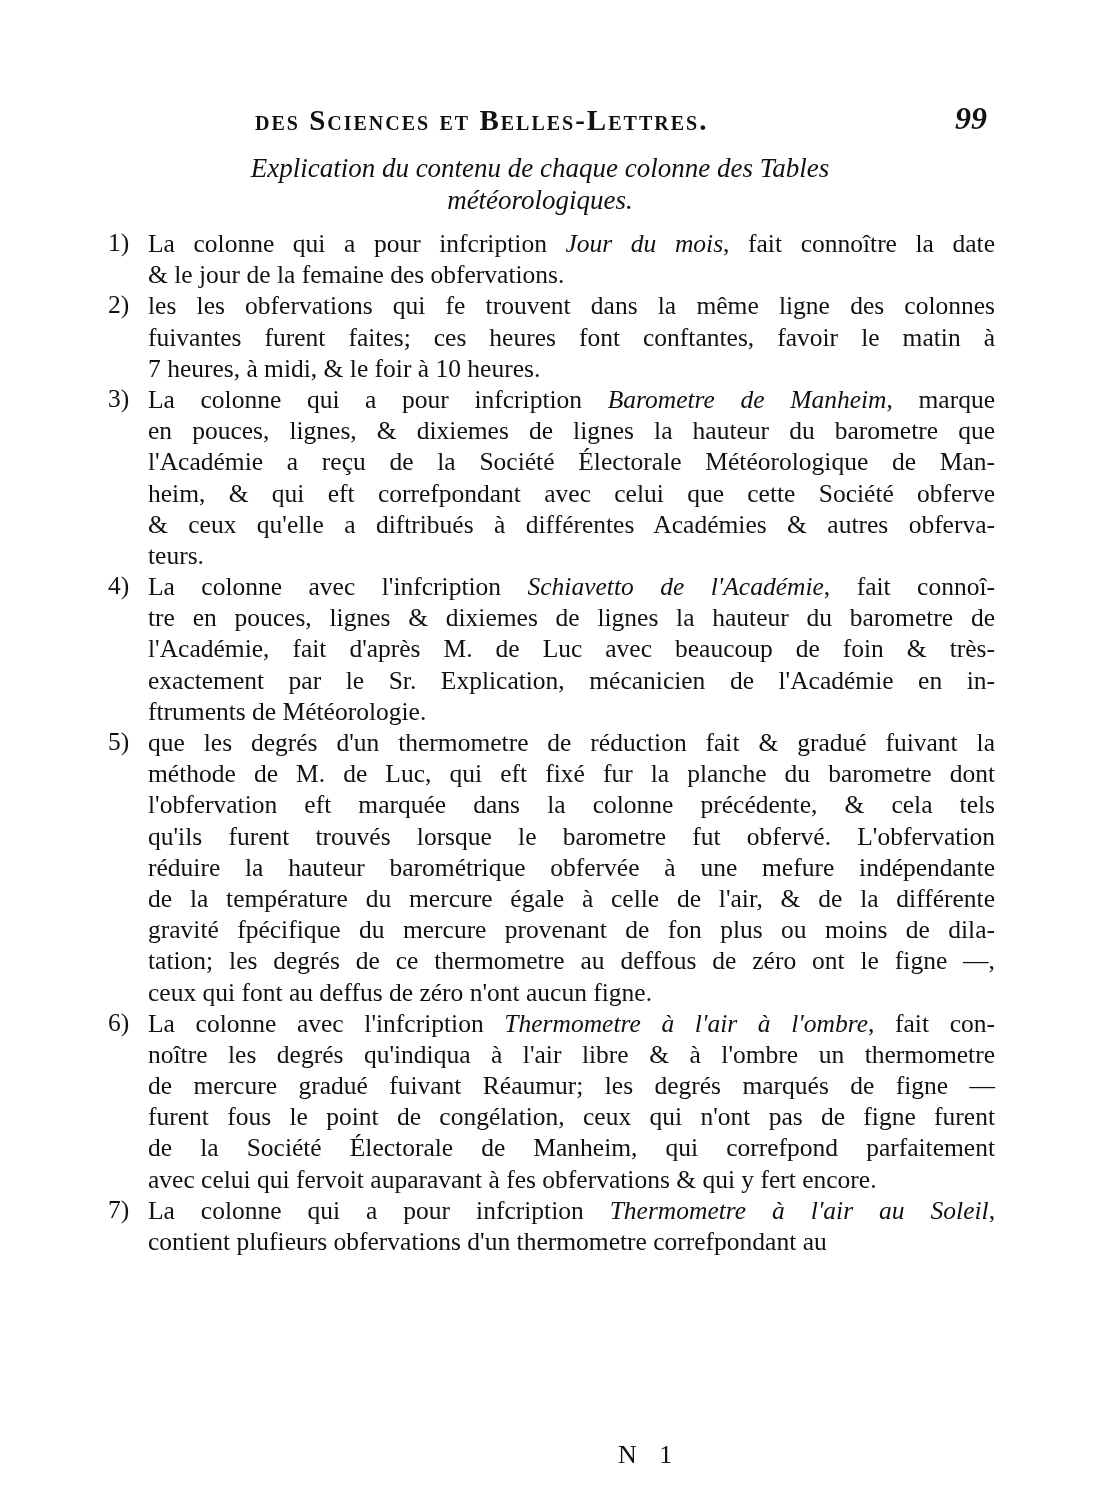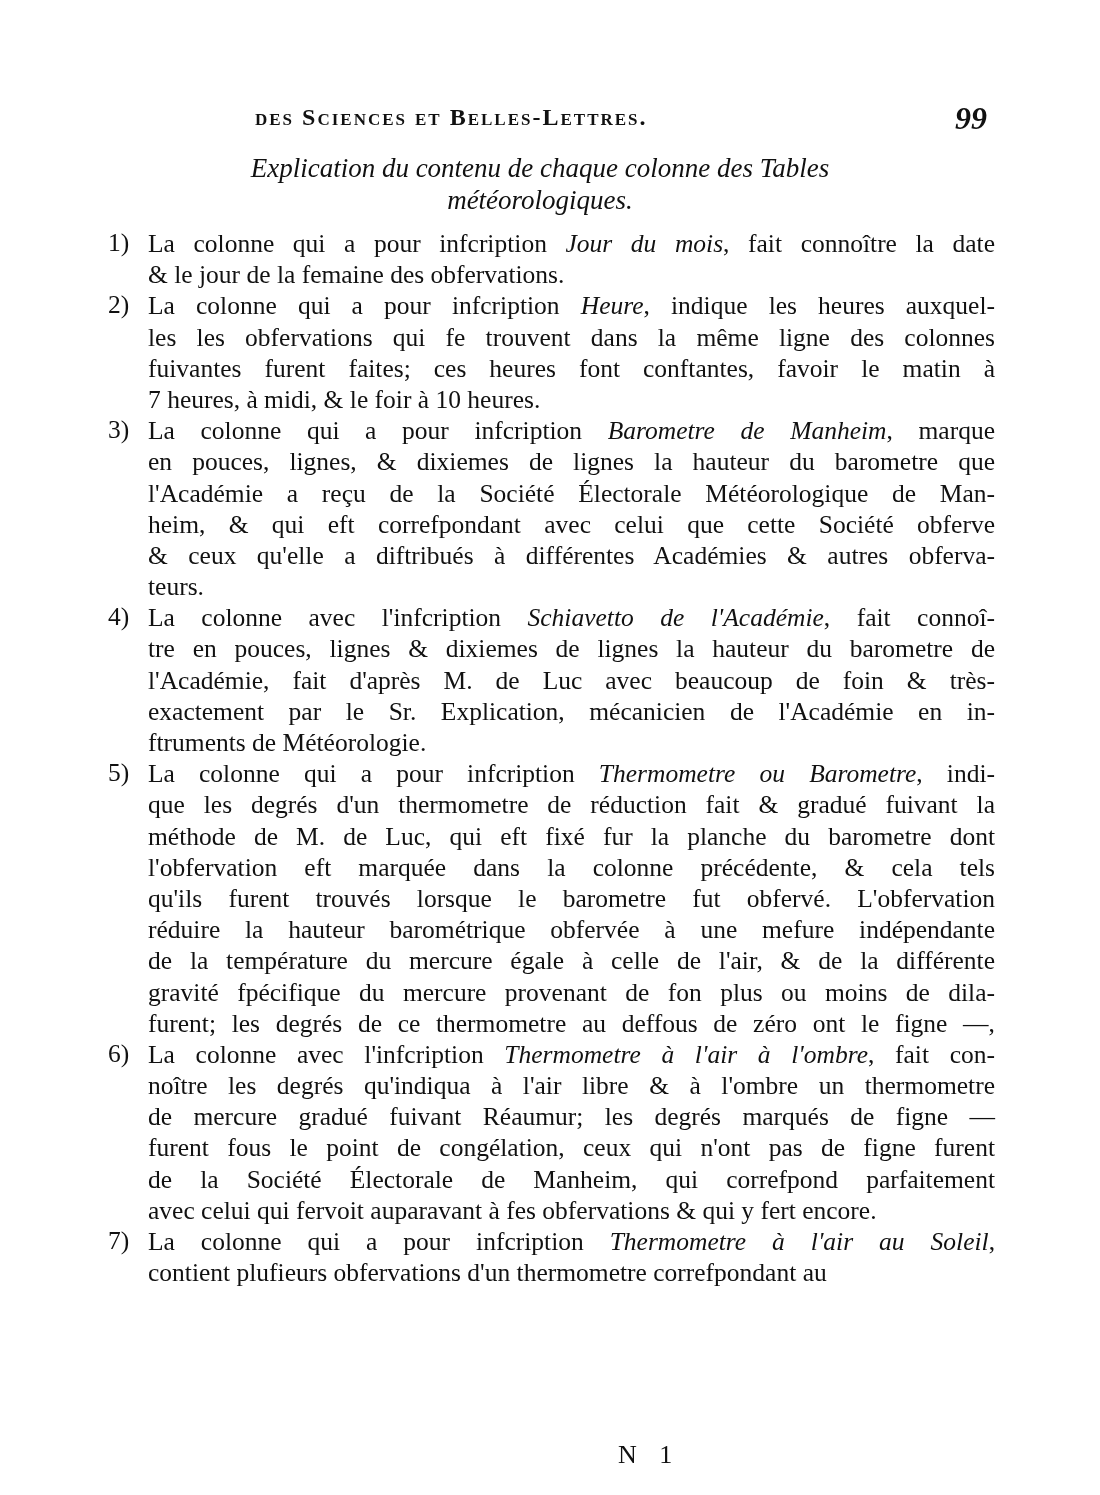--- a/index.html
+++ b/index.html
@@ -19,21 +19,21 @@
       position: absolute;
       left: 0; top: 0;
       width: 1100px;
       height: 1495px;
     }
     .running-head {
       position: absolute;
       top: 104px;
       left: 255px;
       width: 580px;
-      font-size: 24px;
+      font-size: 29px;
       font-weight: bold;
       letter-spacing: 2px;
       font-variant: small-caps;
       white-space: nowrap;
     }
     .page-number {
       position: absolute;
       top: 100px;
       left: 955px;
       font-size: 32px;
@@ -103,21 +103,20 @@
   </div>
 
   <div class="body-text" id="body-text">
       <div class="item">
         <span class="item-number">1)</span>
         <span class="line" style="white-space: normal;"><span style="white-space: normal;">La colonne qui a pour infcription </span><em style="white-space: normal;">Jour du mois</em><span style="white-space: normal;">, fait connoître la date</span></span>
         <span class="line last"><span>&amp; le jour de la femaine des obfervations.</span></span>
       </div>
       <div class="item">
         <span class="item-number">2)</span>
-        <span class="line" style="white-space: normal;"><span style="white-space: normal;">La colonne qui a pour infcription </span><em style="white-space: normal;">Heure</em><span style="white-space: normal;">, indique les heures auxquel-</span></span>
         <span class="line" style="white-space: normal;"><span style="white-space: normal;">les les obfervations qui fe trouvent dans la même ligne des colonnes</span></span>
         <span class="line" style="white-space: normal;"><span style="white-space: normal;">fuivantes furent faites; ces heures font conftantes, favoir le matin à</span></span>
         <span class="line last"><span>7 heures, à midi, &amp; le foir à 10 heures.</span></span>
       </div>
       <div class="item">
         <span class="item-number">3)</span>
         <span class="line" style="white-space: normal;"><span style="white-space: normal;">La colonne qui a pour infcription </span><em style="white-space: normal;">Barometre de Manheim</em><span style="white-space: normal;">, marque</span></span>
         <span class="line" style="white-space: normal;"><span style="white-space: normal;">en pouces, lignes, &amp; dixiemes de lignes la hauteur du barometre que</span></span>
         <span class="line" style="white-space: normal;"><span style="white-space: normal;">l'Académie a reçu de la Société Électorale Météorologique de Man-</span></span>
         <span class="line" style="white-space: normal;"><span style="white-space: normal;">heim, &amp; qui eft correfpondant avec celui que cette Société obferve</span></span>
@@ -127,29 +126,29 @@
       <div class="item">
         <span class="item-number">4)</span>
         <span class="line" style="white-space: normal;"><span style="white-space: normal;">La colonne avec l'infcription </span><em style="white-space: normal;">Schiavetto de l'Académie</em><span style="white-space: normal;">, fait connoî-</span></span>
         <span class="line" style="white-space: normal;"><span style="white-space: normal;">tre en pouces, lignes &amp; dixiemes de lignes la hauteur du barometre de</span></span>
         <span class="line" style="white-space: normal;"><span style="white-space: normal;">l'Académie, fait d'après M. de Luc avec beaucoup de foin &amp; très-</span></span>
         <span class="line" style="white-space: normal;"><span style="white-space: normal;">exactement par le Sr. Explication, mécanicien de l'Académie en in-</span></span>
         <span class="line last"><span>ftruments de Météorologie.</span></span>
       </div>
       <div class="item">
         <span class="item-number">5)</span>
-        <span class="line" style="white-space: normal;"><span style="white-space: normal;">La colonne qui a pour infcription </span><em style="white-space: normal;">Thermometre ou Barometre</em><span style="white-space: normal;">, indi-</span></span>
         <span class="line" style="white-space: normal;"><span style="white-space: normal;">que les degrés d'un thermometre de réduction fait &amp; gradué fuivant la</span></span>
         <span class="line" style="white-space: normal;"><span style="white-space: normal;">méthode de M. de Luc, qui eft fixé fur la planche du barometre dont</span></span>
         <span class="line" style="white-space: normal;"><span style="white-space: normal;">l'obfervation eft marquée dans la colonne précédente, &amp; cela tels</span></span>
         <span class="line" style="white-space: normal;"><span style="white-space: normal;">qu'ils furent trouvés lorsque le barometre fut obfervé. L'obfervation</span></span>
         <span class="line" style="white-space: normal;"><span style="white-space: normal;">réduire la hauteur barométrique obfervée à une mefure indépendante</span></span>
         <span class="line" style="white-space: normal;"><span style="white-space: normal;">de la température du mercure égale à celle de l'air, &amp; de la différente</span></span>
         <span class="line" style="white-space: normal;"><span style="white-space: normal;">gravité fpécifique du mercure provenant de fon plus ou moins de dila-</span></span>
-        <span class="line" style="white-space: normal;"><span style="white-space: normal;">furent; les degrés de ce thermometre au deffous de zéro ont le figne —,</span></span>
+        <span class="line" style="white-space: normal;"><span style="white-space: normal;">tation; les degrés de ce thermometre au deffous de zéro ont le figne —,</span></span>
+        <span class="line last"><span>ceux qui font au deffus de zéro n'ont aucun figne.</span></span>
       </div>
       <div class="item">
         <span class="item-number">6)</span>
         <span class="line" style="white-space: normal;"><span style="white-space: normal;">La colonne avec l'infcription </span><em style="white-space: normal;">Thermometre à l'air à l'ombre</em><span style="white-space: normal;">, fait con-</span></span>
         <span class="line" style="white-space: normal;"><span style="white-space: normal;">noître les degrés qu'indiqua à l'air libre &amp; à l'ombre un thermometre</span></span>
         <span class="line" style="white-space: normal;"><span style="white-space: normal;">de mercure gradué fuivant Réaumur; les degrés marqués de figne —</span></span>
         <span class="line" style="white-space: normal;"><span style="white-space: normal;">furent fous le point de congélation, ceux qui n'ont pas de figne furent</span></span>
         <span class="line" style="white-space: normal;"><span style="white-space: normal;">de la Société Électorale de Manheim, qui correfpond parfaitement</span></span>
         <span class="line last"><span>avec celui qui fervoit auparavant à fes obfervations &amp; qui y fert encore.</span></span>
       </div>

